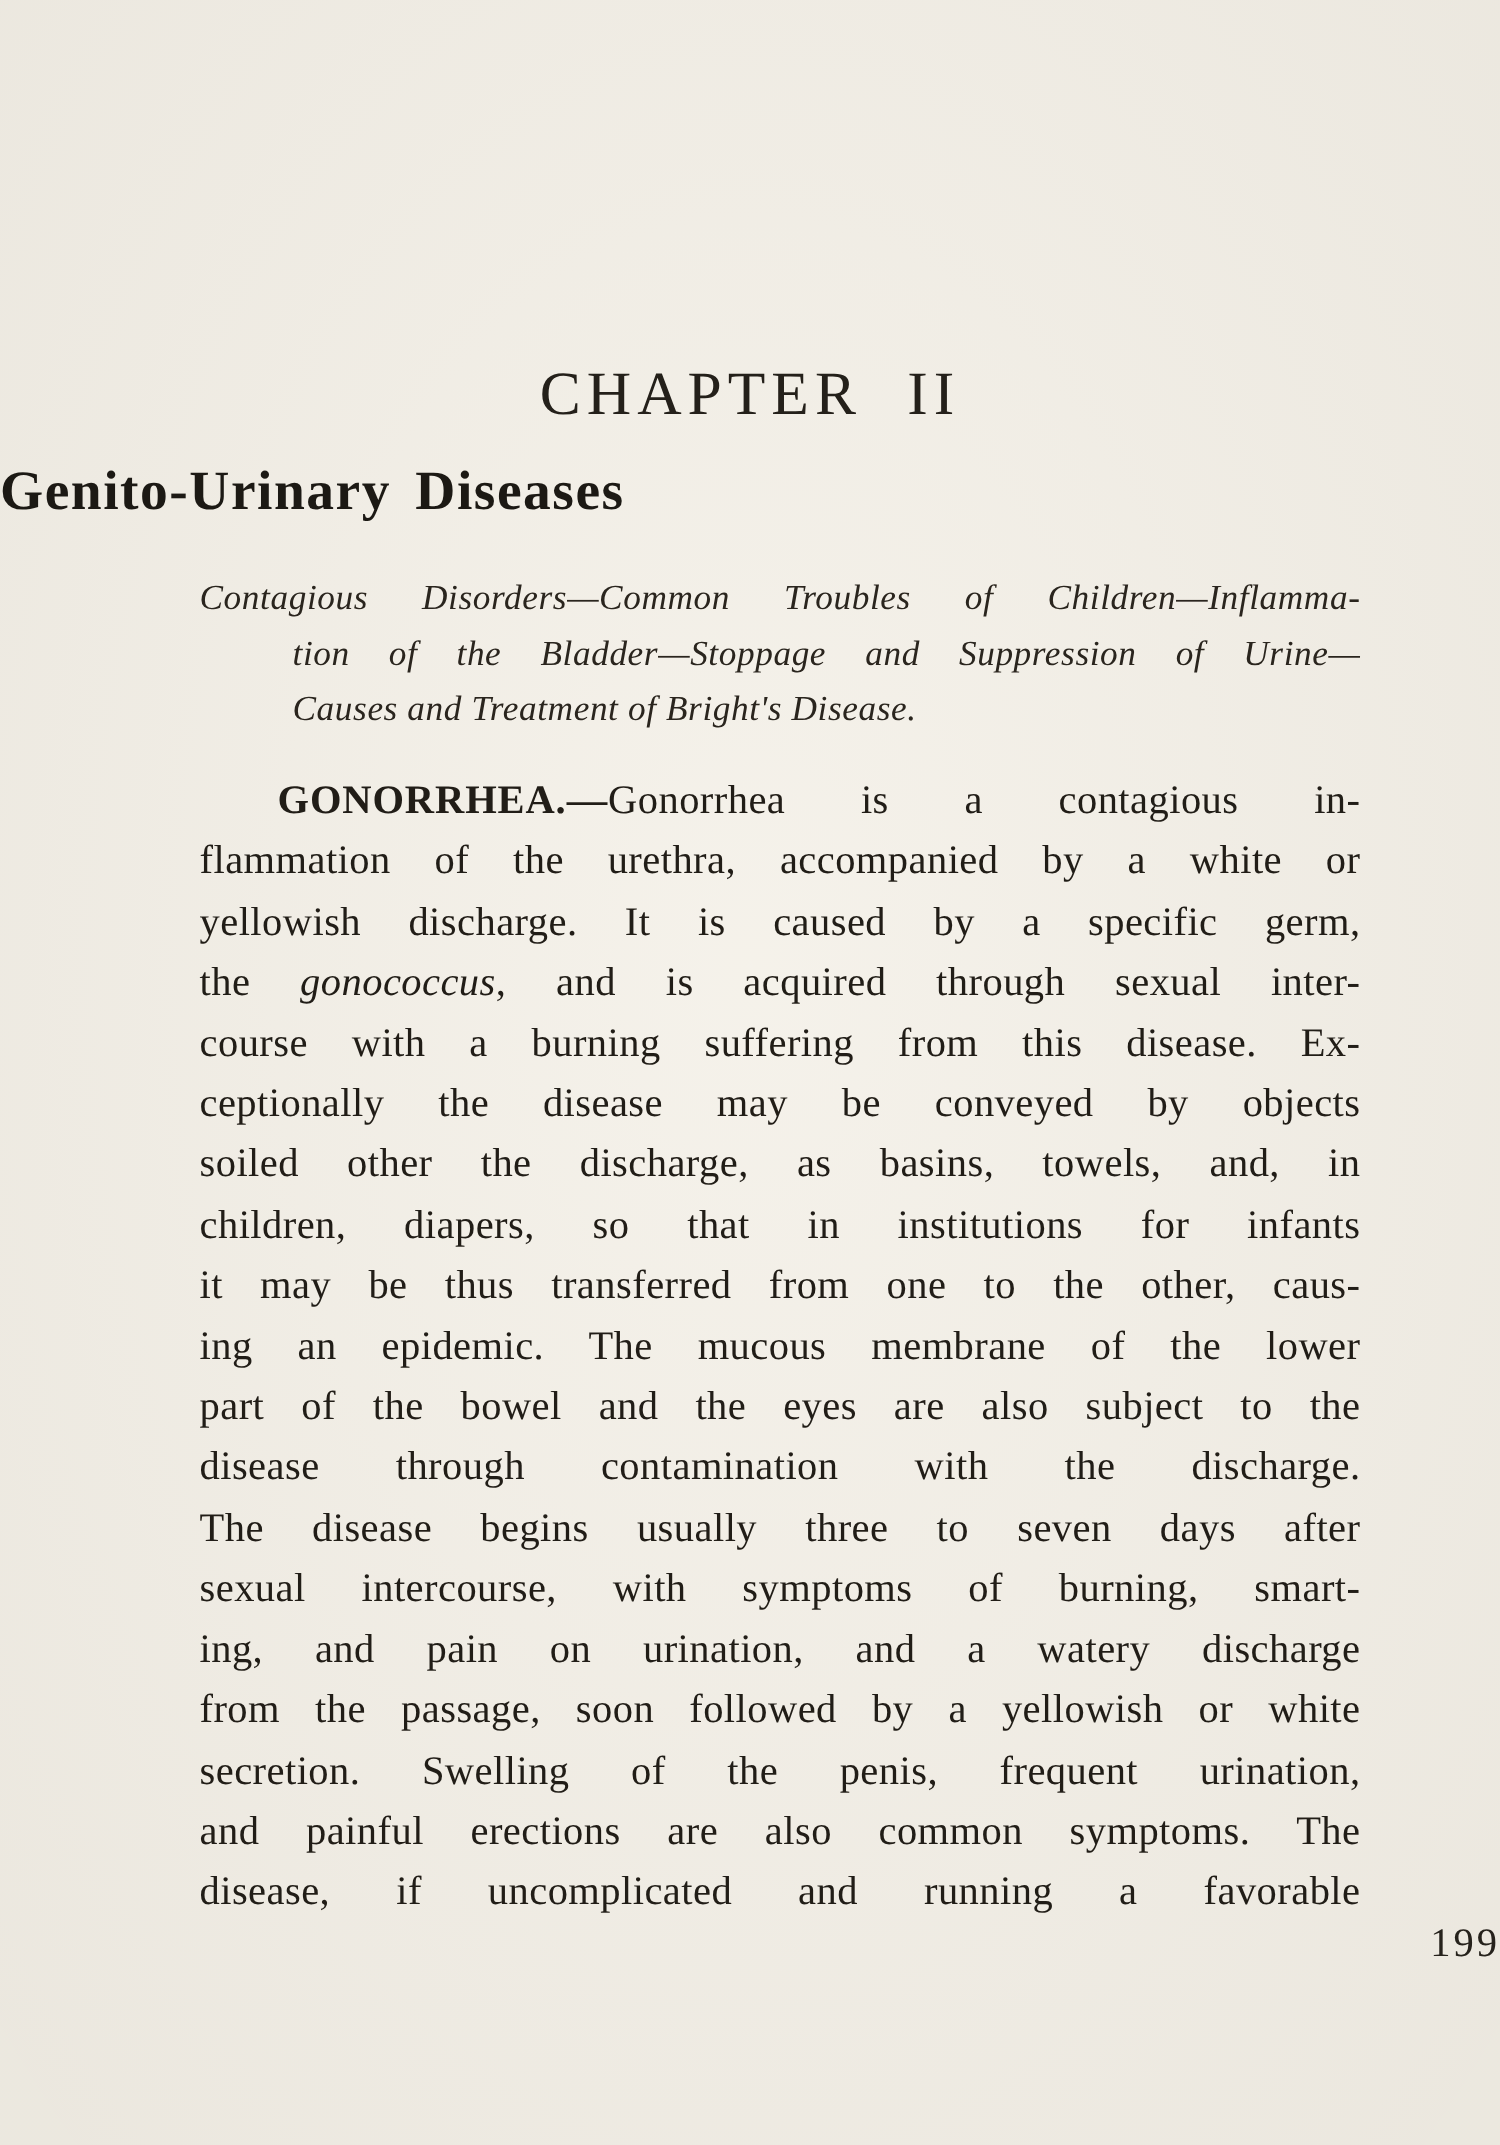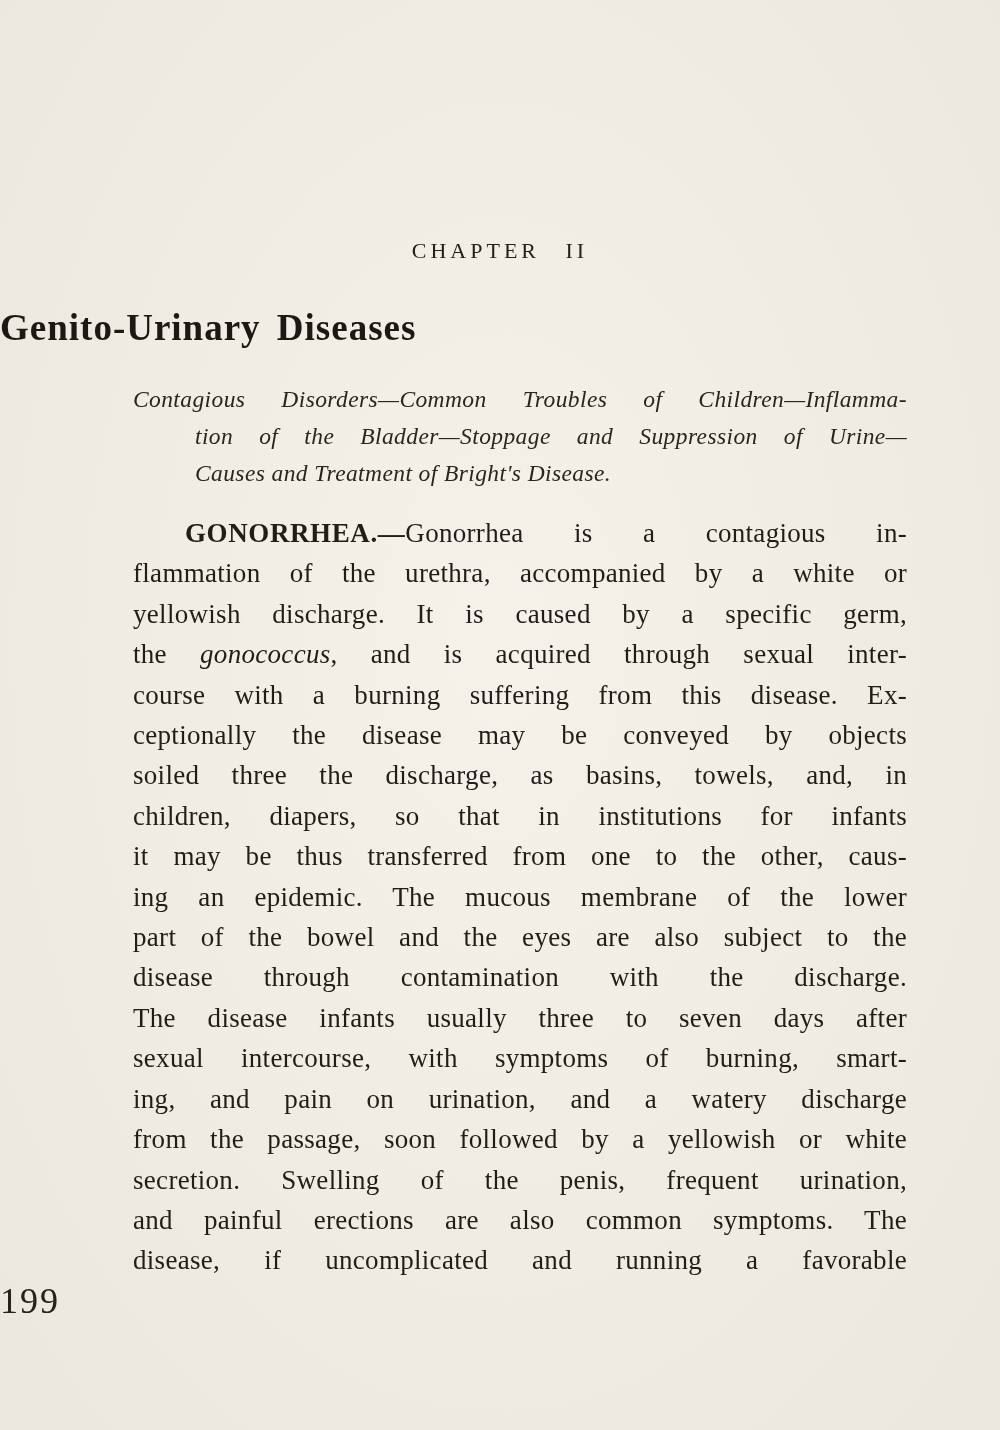--- a/index.html
+++ b/index.html
@@ -20,21 +20,21 @@
     margin: 0 auto;
     background:
       radial-gradient(ellipse at 50% 45%, rgba(255,255,255,0.18), rgba(0,0,0,0.03) 95%),
       var(--bg);
     overflow: hidden;
   }
   .chapter-heading {
     position: absolute;
     top: 238px; left: 0; right: 0;
     text-align: center;
-    font-size: 22px;
+    font-size: 41px;
     letter-spacing: 4px;
     word-spacing: 16px;
     color: #24201a;
   }
   .book-title {
     position: absolute;
     top: 306px; left: 0; right: 0;
     font-size: 37px;
     font-weight: 700;
     letter-spacing: 1px;
@@ -75,22 +75,22 @@
     text-align: justify;
     text-align-last: justify;
     white-space: nowrap;
   }
   .body-paragraph .line:first-child { text-indent: 52px; }
   .body-paragraph .b { font-weight: 700; letter-spacing: 0.6px; }
   .body-paragraph .i { font-style: italic; }
   .page-number {
     position: absolute;
     top: 1280px; left: 0; right: 0;
-    text-align: left;
-    font-size: 36px;
+    text-align: right;
+    font-size: 27px;
     letter-spacing: 2px;
     color: #26221c;
   }
 </style>
 </head>
 <body>
 
 <div class="page">
   <div class="chapter-heading">CHAPTER II</div>
 
@@ -102,27 +102,27 @@
       <div class="line">Causes and Treatment of Bright's Disease.</div>
     </div>
 
   <div class="body-paragraph">
       <div class="line"><span class="b">GONORRHEA.—</span><span>Gonorrhea is a contagious in-</span></div>
       <div class="line">flammation of the urethra, accompanied by a white or</div>
       <div class="line">yellowish discharge. It is caused by a specific germ,</div>
       <div class="line"><span>the </span><span class="i">gonococcus</span><span>, and is acquired through sexual inter-</span></div>
       <div class="line">course with a burning suffering from this disease. Ex-</div>
       <div class="line">ceptionally the disease may be conveyed by objects</div>
-      <div class="line">soiled three the discharge, as basins, towels, and, in</div>
+      <div class="line">soiled other the discharge, as basins, towels, and, in</div>
       <div class="line">children, diapers, so that in institutions for infants</div>
       <div class="line">it may be thus transferred from one to the other, caus-</div>
       <div class="line">ing an epidemic. The mucous membrane of the lower</div>
       <div class="line">part of the bowel and the eyes are also subject to the</div>
       <div class="line">disease through contamination with the discharge.</div>
-      <div class="line">The disease infants usually three to seven days after</div>
+      <div class="line">The disease begins usually three to seven days after</div>
       <div class="line">sexual intercourse, with symptoms of burning, smart-</div>
       <div class="line">ing, and pain on urination, and a watery discharge</div>
       <div class="line">from the passage, soon followed by a yellowish or white</div>
       <div class="line">secretion. Swelling of the penis, frequent urination,</div>
       <div class="line">and painful erections are also common symptoms. The</div>
       <div class="line">disease, if uncomplicated and running a favorable</div>
     </div>
 
   <div class="page-number">199</div>
 </div>

